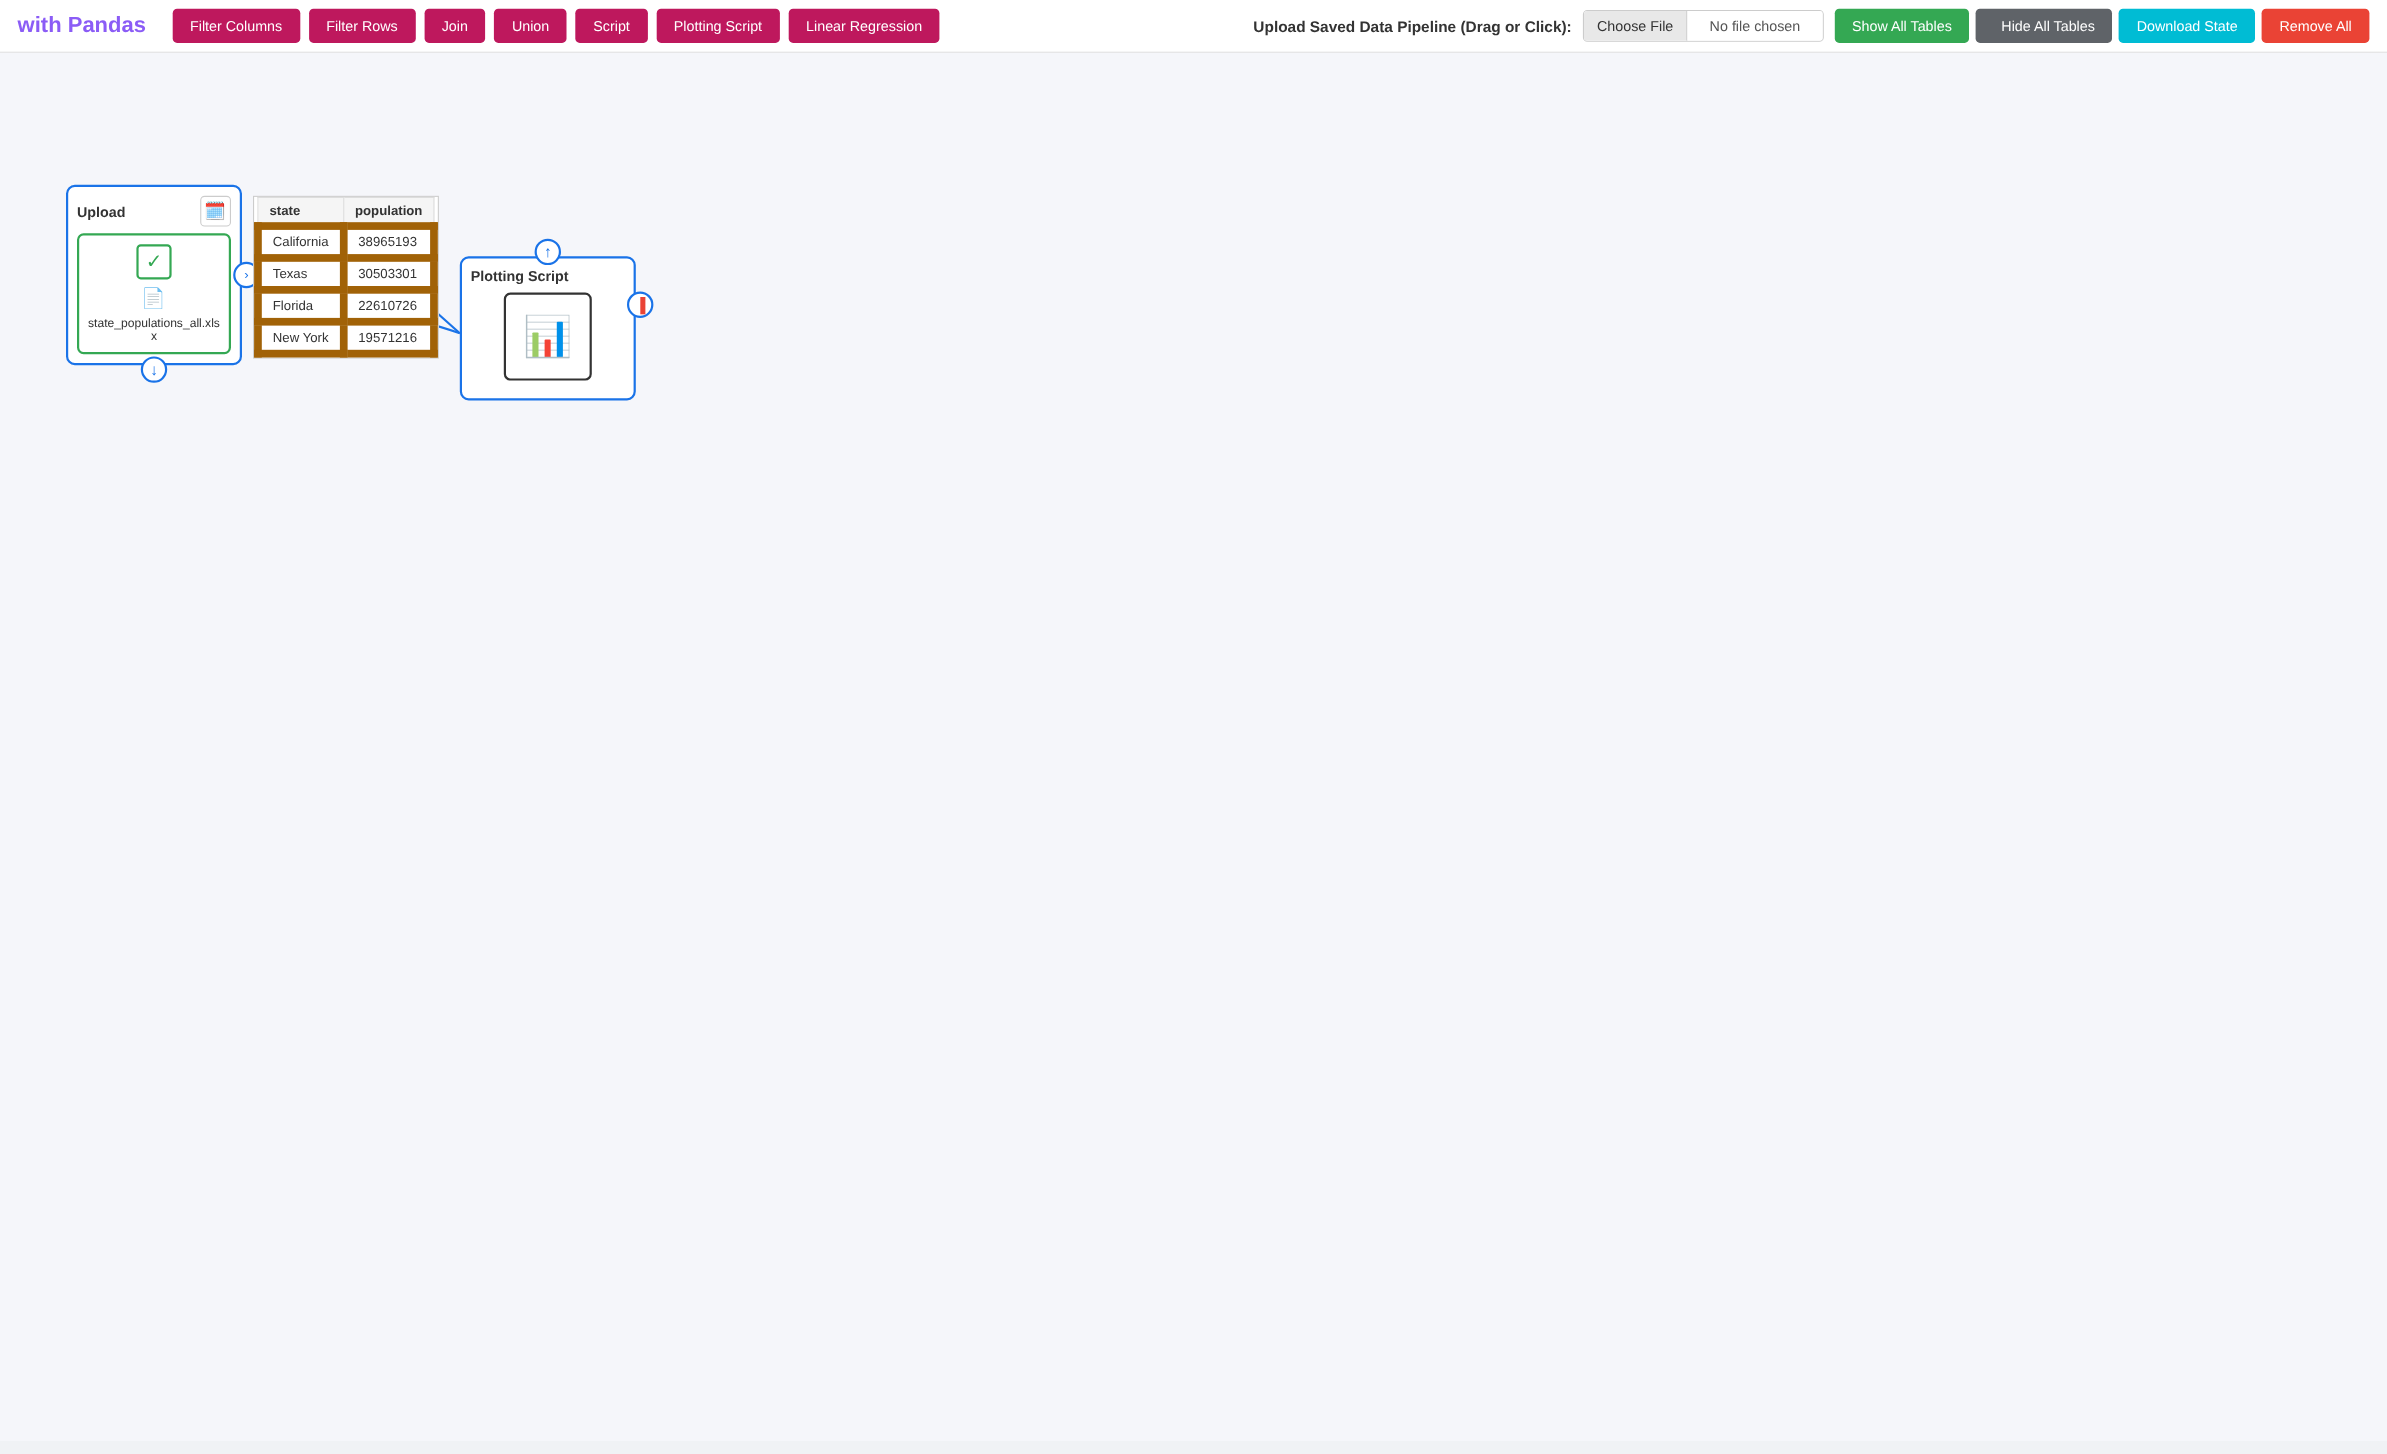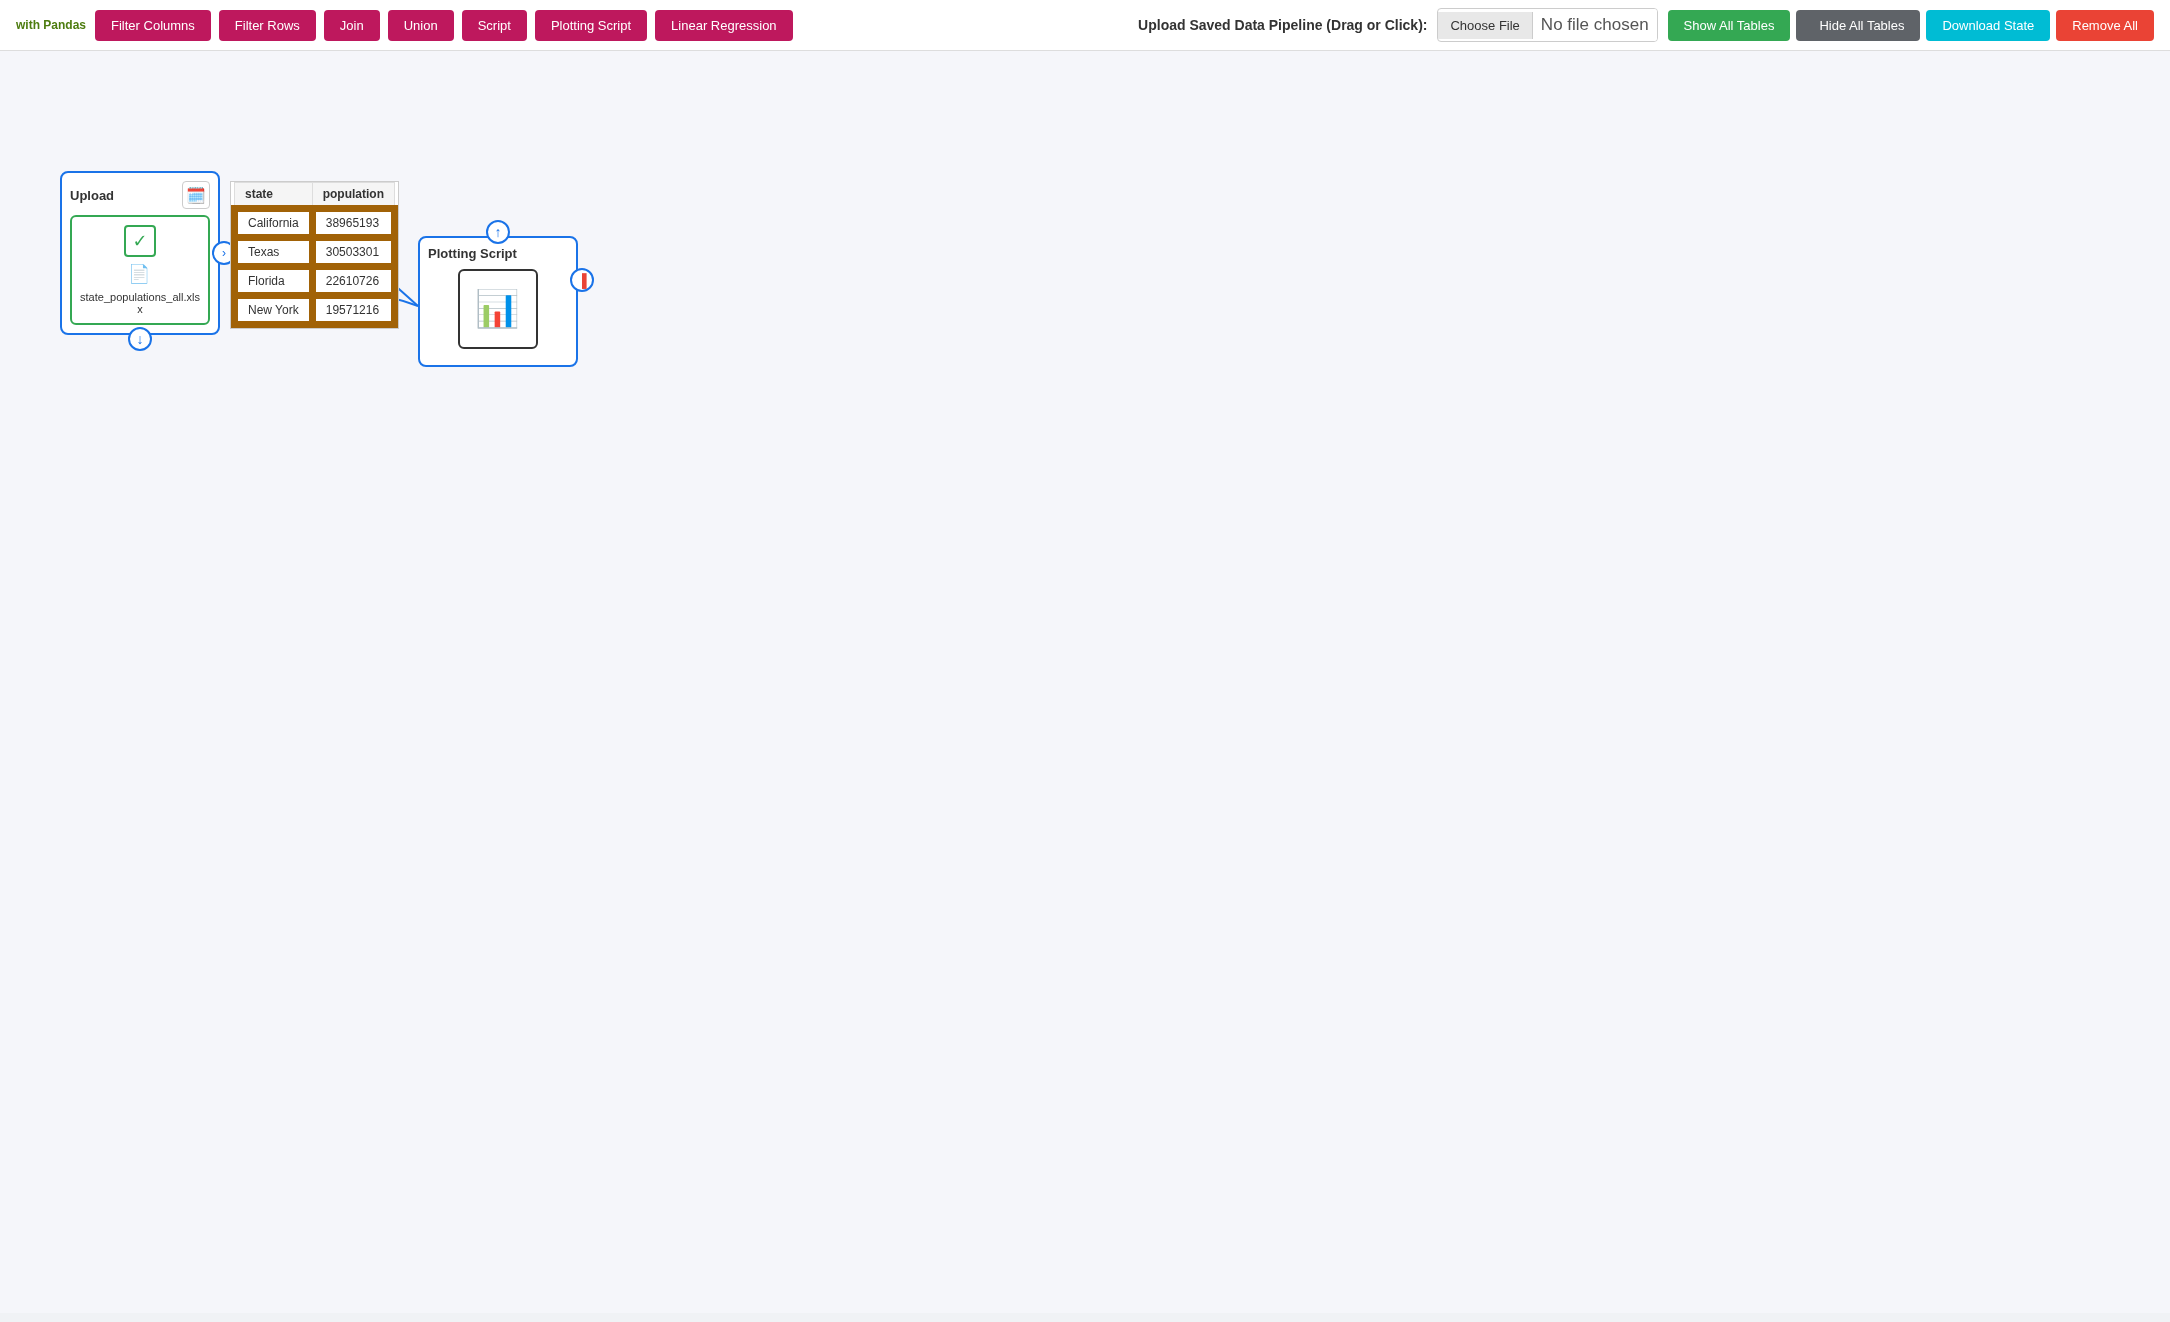--- a/index.html
+++ b/index.html
@@ -12,24 +12,24 @@
     .top-bar {
       display: flex;
       align-items: center;
       padding: 8px 16px;
       background: #fff;
       border-bottom: 1px solid #ddd;
       gap: 8px;
       flex-wrap: wrap;
     }
     .page-title {
-      font-size: 12px;
+      font-size: 20px;
       font-weight: 600;
-      color: #4d7c0f;
-      margin-right: 1px;
+      color: #8b5cf6;
+      margin-right: 16px;
     }
     .btn {
       padding: 8px 16px;
       border: none;
       border-radius: 4px;
       cursor: pointer;
       font-size: 13px;
       font-weight: 500;
       color: #fff;
     }
@@ -61,22 +61,22 @@
     .choose-file-btn {
       padding: 6px 12px;
       background: #e8e8e8;
       border: none;
       border-right: 1px solid #ccc;
       cursor: pointer;
       font-size: 13px;
       color: #333;
     }
     .file-name-display {
-      padding: 6px 8px;
-      font-size: 17px;
+      padding: 6px 20px;
+      font-size: 13px;
       color: #555;
       background: #fff;
     }
     .action-buttons {
       display: flex;
       gap: 6px;
     }
 
     .canvas-area {
       position: relative;

